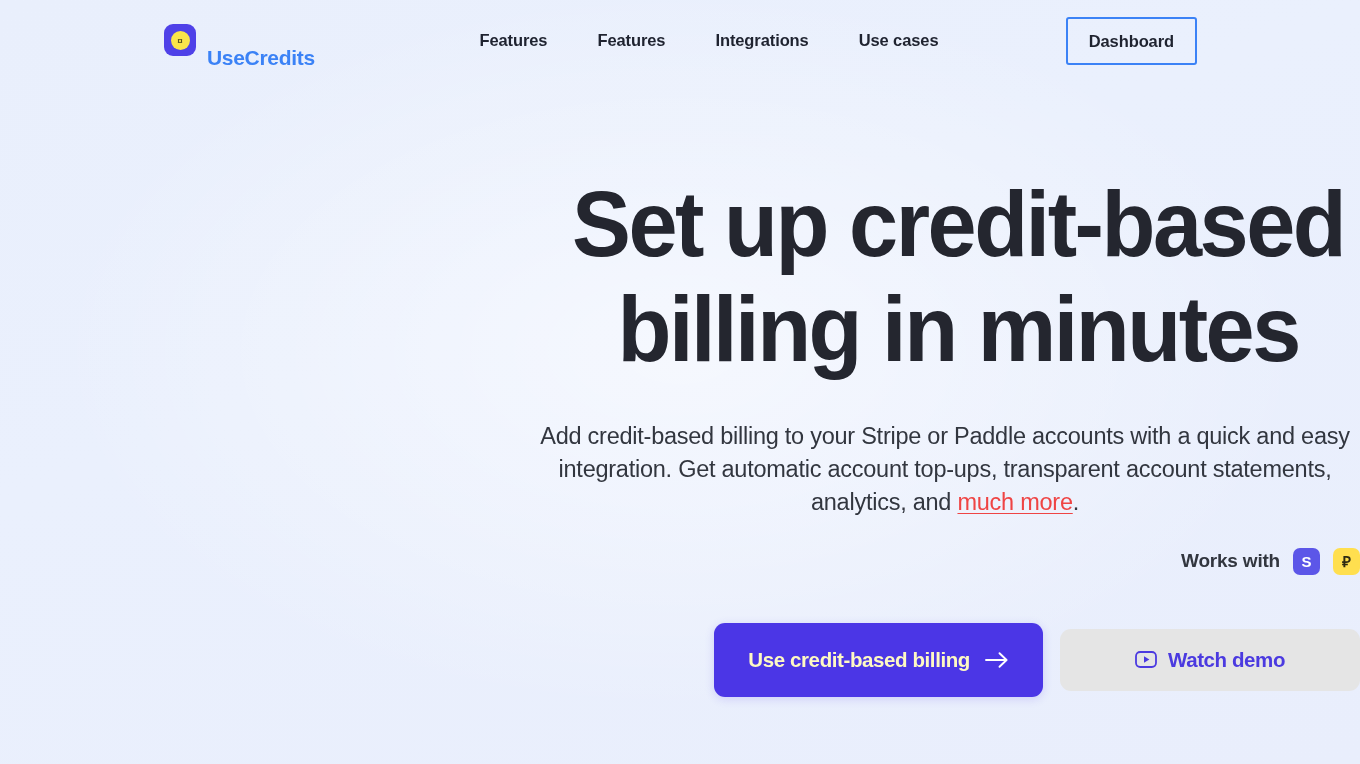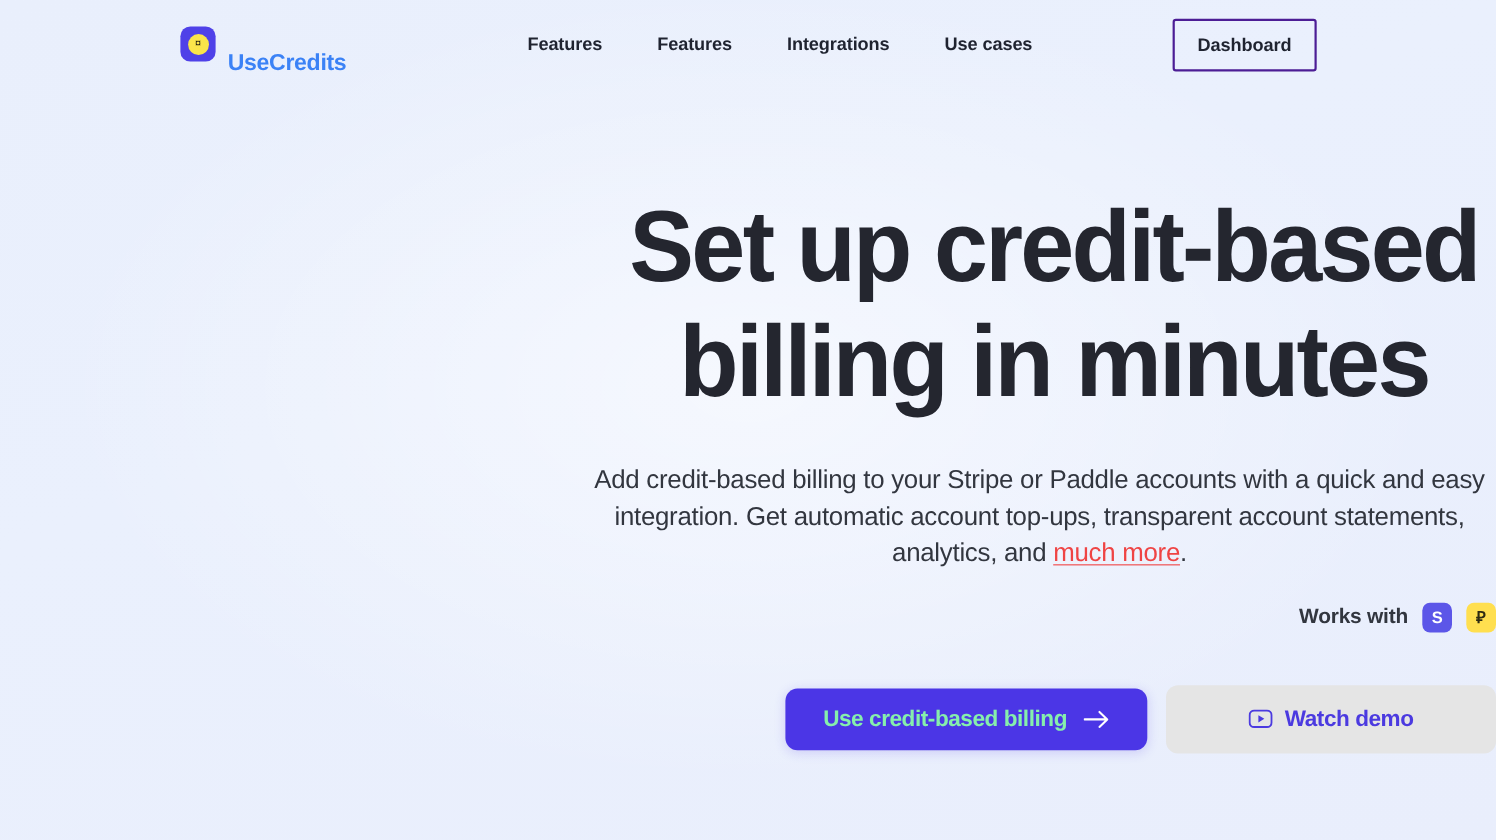--- a/index.html
+++ b/index.html
@@ -92,21 +92,21 @@
   .dashboard-btn {
     position:absolute;
     right:163px;
     top:17px;
     height:48px;
     padding:0 21px;
     display:flex;
     align-items:center;
     justify-content:center;
     background:transparent;
-    border:2px solid #4c1d95;
+    border:2px solid #3b82f6;
     border-radius:3px;
     font-family:"Liberation Sans", sans-serif;
     font-size:16.5px;
     font-weight:600;
     color:#1f2330;
     letter-spacing:-0.1px;
     cursor:pointer;
     white-space:nowrap;
   }
 
@@ -173,26 +173,26 @@
 
   
   .cta-row {
     margin-top:48px;
     display:flex;
     align-items:center;
     gap:17px;
   }
 
   .btn-primary {
-    height:56px;
+    height:74px;
     padding:0 34px;
     background:#4b36e6;
     border:none;
     border-radius:11px;
-    color:#86efac;
+    color:#fef9c3;
     font-family:"Liberation Sans", sans-serif;
     font-size:20.5px;
     font-weight:700;
     letter-spacing:-0.4px;
     display:flex;
     align-items:center;
     justify-content:center;
     gap:15px;
     cursor:pointer;
     box-shadow:0 2px 10px rgba(75,54,230,0.18);

